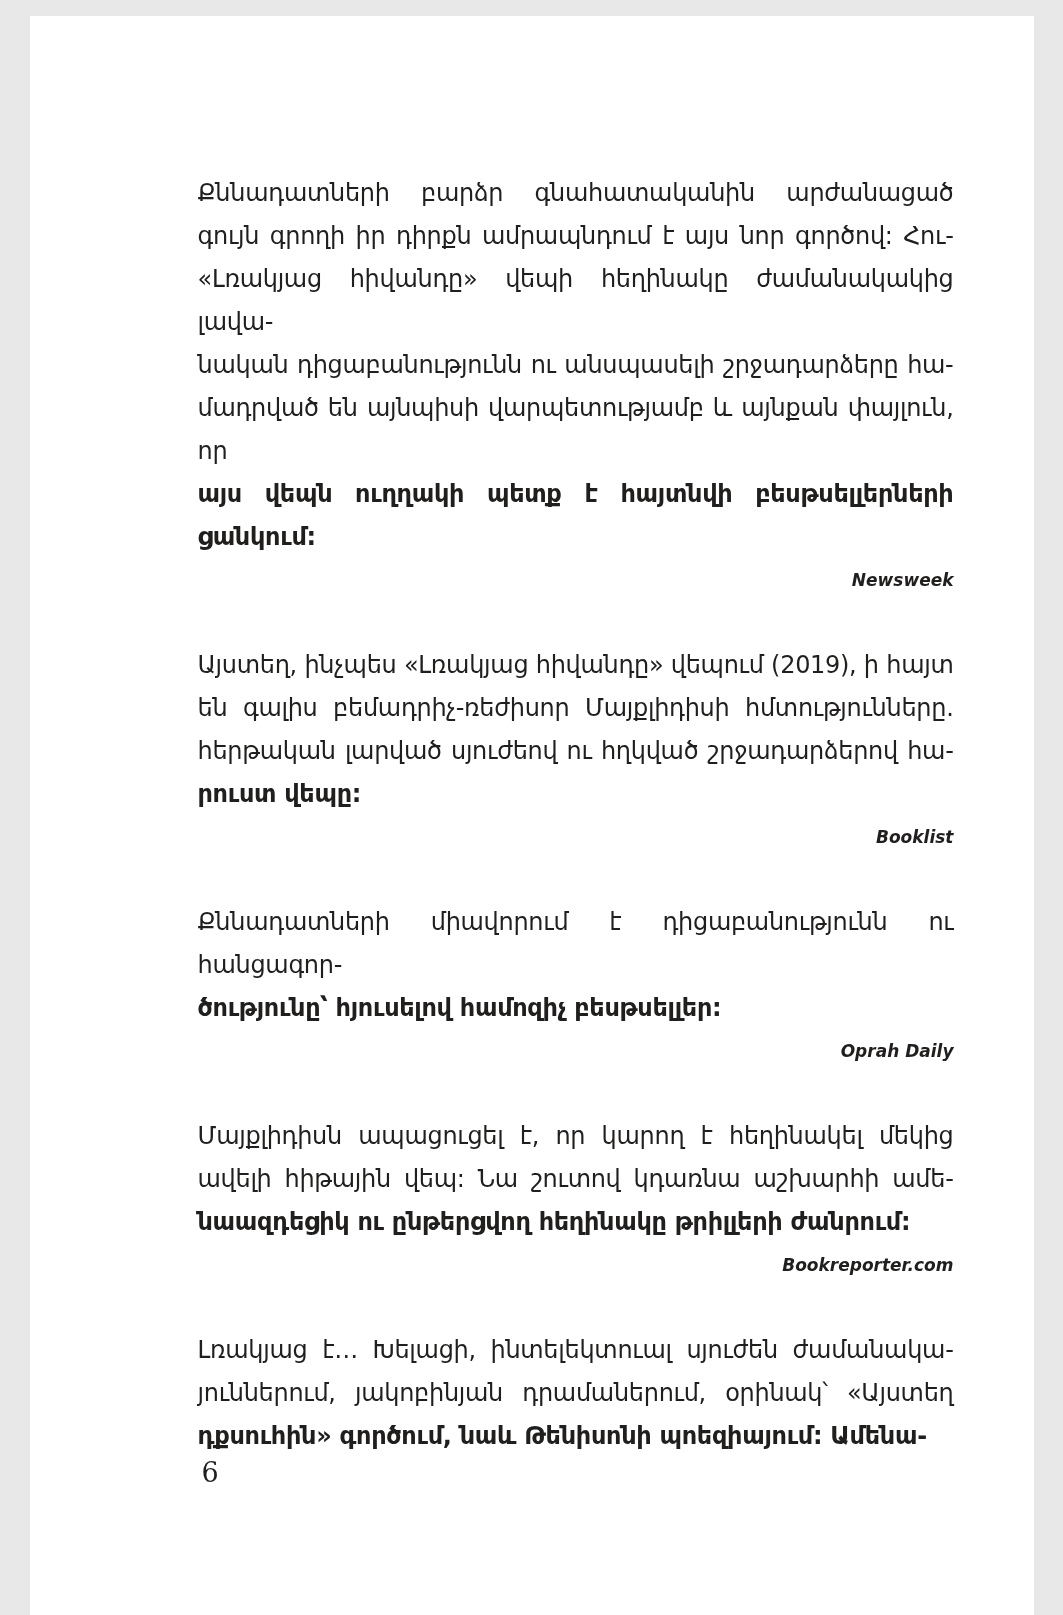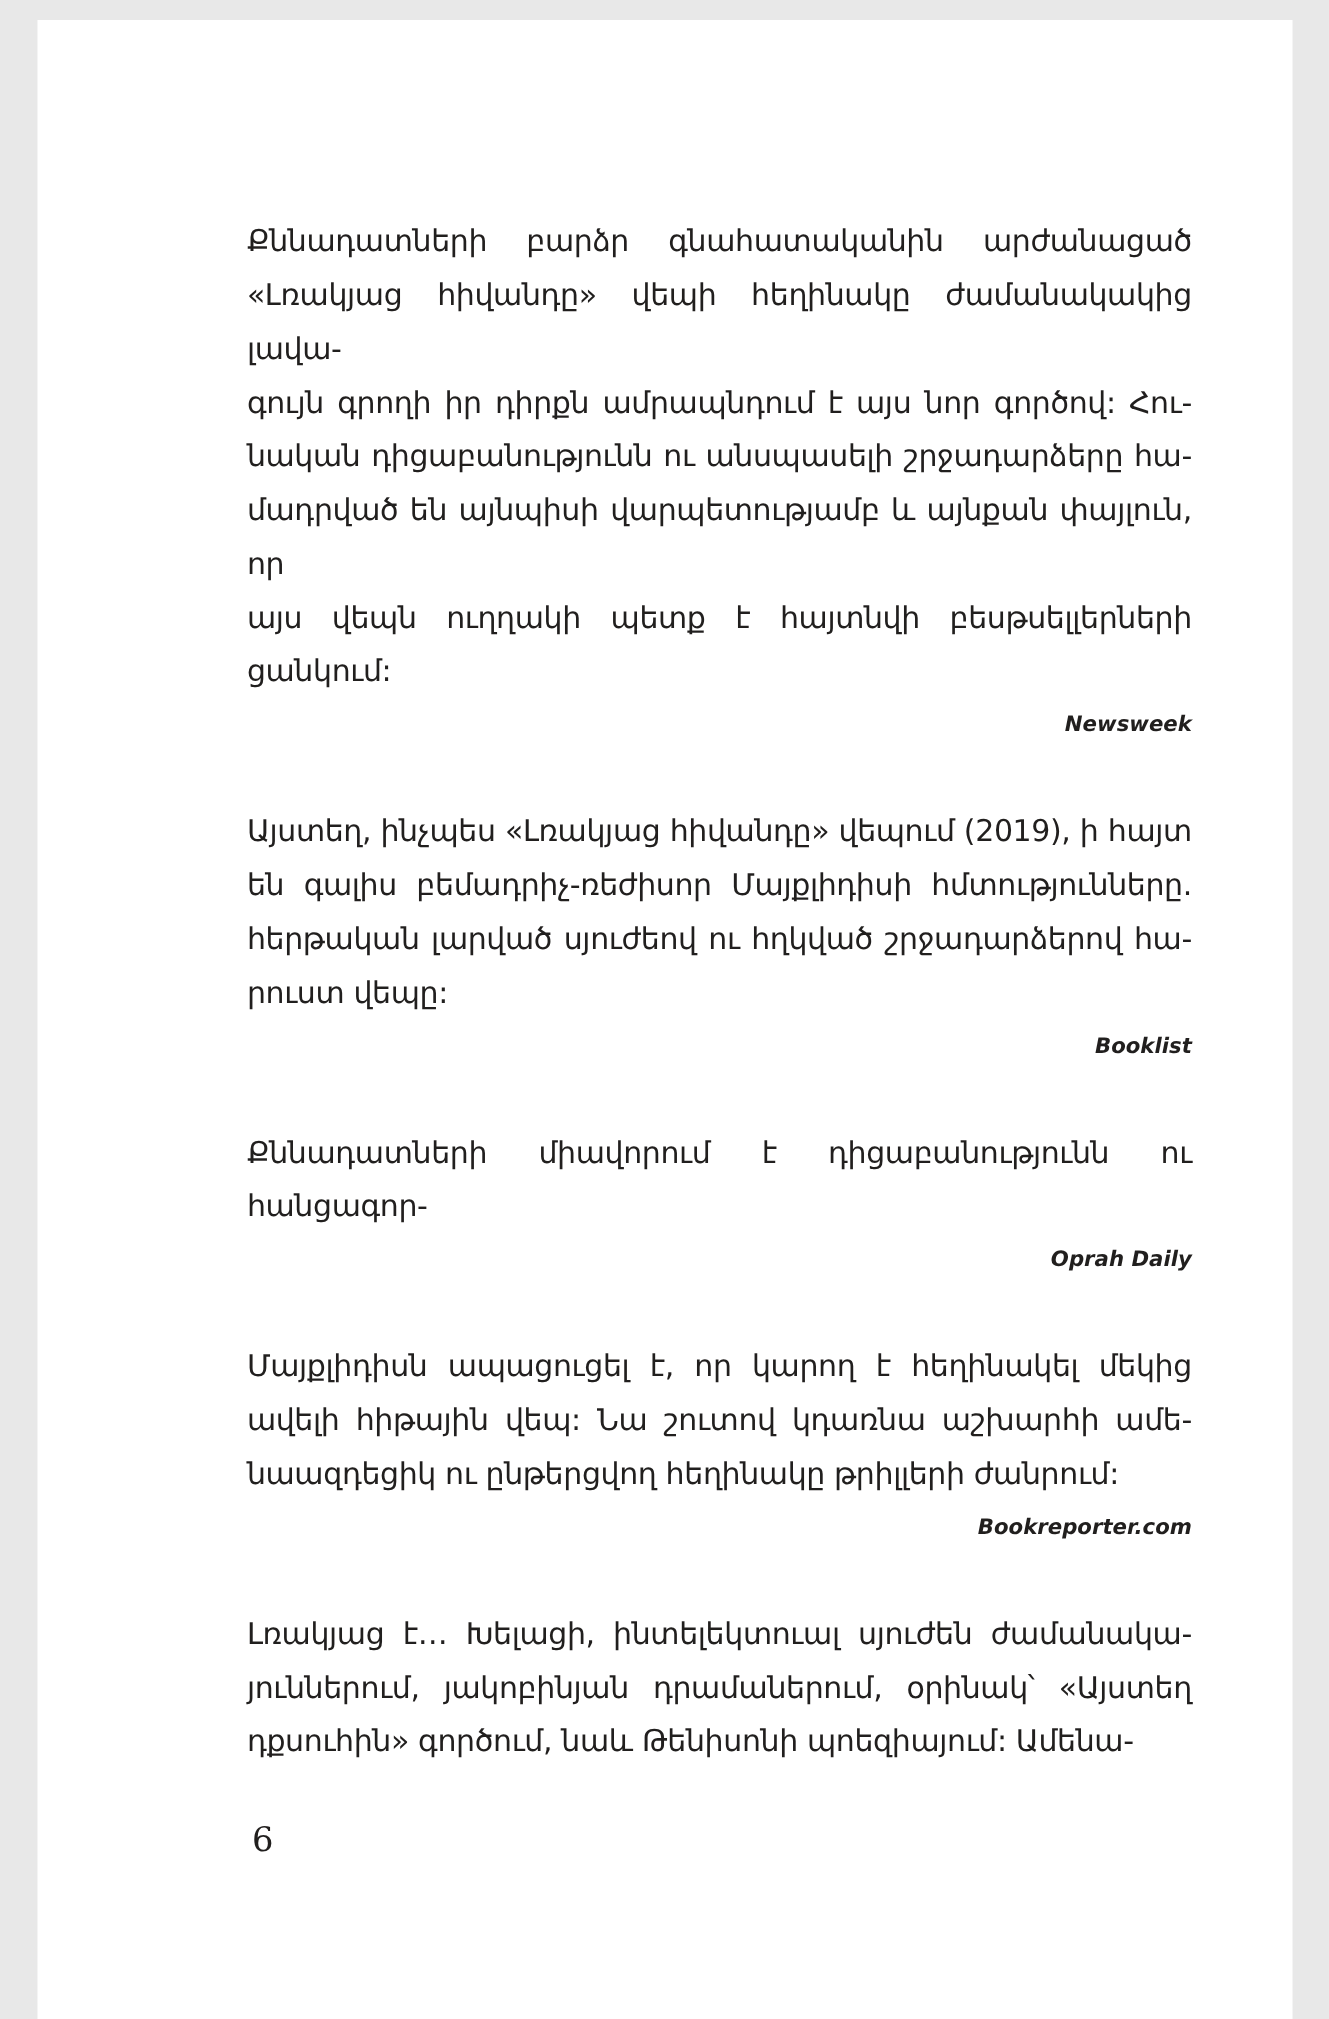--- a/index.html
+++ b/index.html
@@ -37,20 +37,21 @@
     font-size: 24px;
     line-height: 43px;
     letter-spacing: -0.3px;
     white-space: normal;
     text-align: justify;
     text-align-last: justify;
     color: var(--ink);
   }
   .quote-line:last-child {
     text-align-last: left;
+    font-weight: bold;
   }
   .review-source {
     font-size: 17px;
     line-height: 43px;
     font-weight: bold;
     font-style: italic;
     text-align: right;
     letter-spacing: 0;
     color: var(--ink);
   }
@@ -65,42 +66,43 @@
   }
 </style>
 </head>
 <body>
 
 <div class="page">
   <div class="content">
   <div class="review">
     <div class="quote">
           <div class="quote-line">Քննադատների բարձր գնահատականին արժանացած</div>
+          <div class="quote-line">գույն գրողի իր դիրքն ամրապնդում է այս նոր գործով: Հու-</div>
           <div class="quote-line">«Լռակյաց հիվանդը» վեպի հեղինակը ժամանակակից լավա-</div>
-          <div class="quote-line">գույն գրողի իր դիրքն ամրապնդում է այս նոր գործով: Հու-</div>
           <div class="quote-line">նական դիցաբանությունն ու անսպասելի շրջադարձերը հա-</div>
           <div class="quote-line">մադրված են այնպիսի վարպետությամբ և այնքան փայլուն, որ</div>
           <div class="quote-line">այս վեպն ուղղակի պետք է հայտնվի բեսթսելլերների ցանկում:</div>
         </div>
     <div class="review-source">Newsweek</div>
   </div>
 
   <div class="review">
     <div class="quote">
           <div class="quote-line">Այստեղ, ինչպես «Լռակյաց հիվանդը» վեպում (2019), ի հայտ</div>
           <div class="quote-line">են գալիս բեմադրիչ-ռեժիսոր Մայքլիդիսի հմտությունները.</div>
           <div class="quote-line">հերթական լարված սյուժեով ու հղկված շրջադարձերով հա-</div>
           <div class="quote-line">րուստ վեպը:</div>
         </div>
     <div class="review-source">Booklist</div>
   </div>
 
   <div class="review">
     <div class="quote">
           <div class="quote-line">Քննադատների միավորում է դիցաբանությունն ու հանցագոր-</div>
+          <div class="quote-line">ծությունը՝ հյուսելով համոզիչ բեսթսելլեր:</div>
         </div>
     <div class="review-source">Oprah Daily</div>
   </div>
 
   <div class="review">
     <div class="quote">
           <div class="quote-line">Մայքլիդիսն ապացուցել է, որ կարող է հեղինակել մեկից</div>
           <div class="quote-line">ավելի հիթային վեպ: Նա շուտով կդառնա աշխարհի ամե-</div>
           <div class="quote-line">նաազդեցիկ ու ընթերցվող հեղինակը թրիլլերի ժանրում:</div>
         </div>

